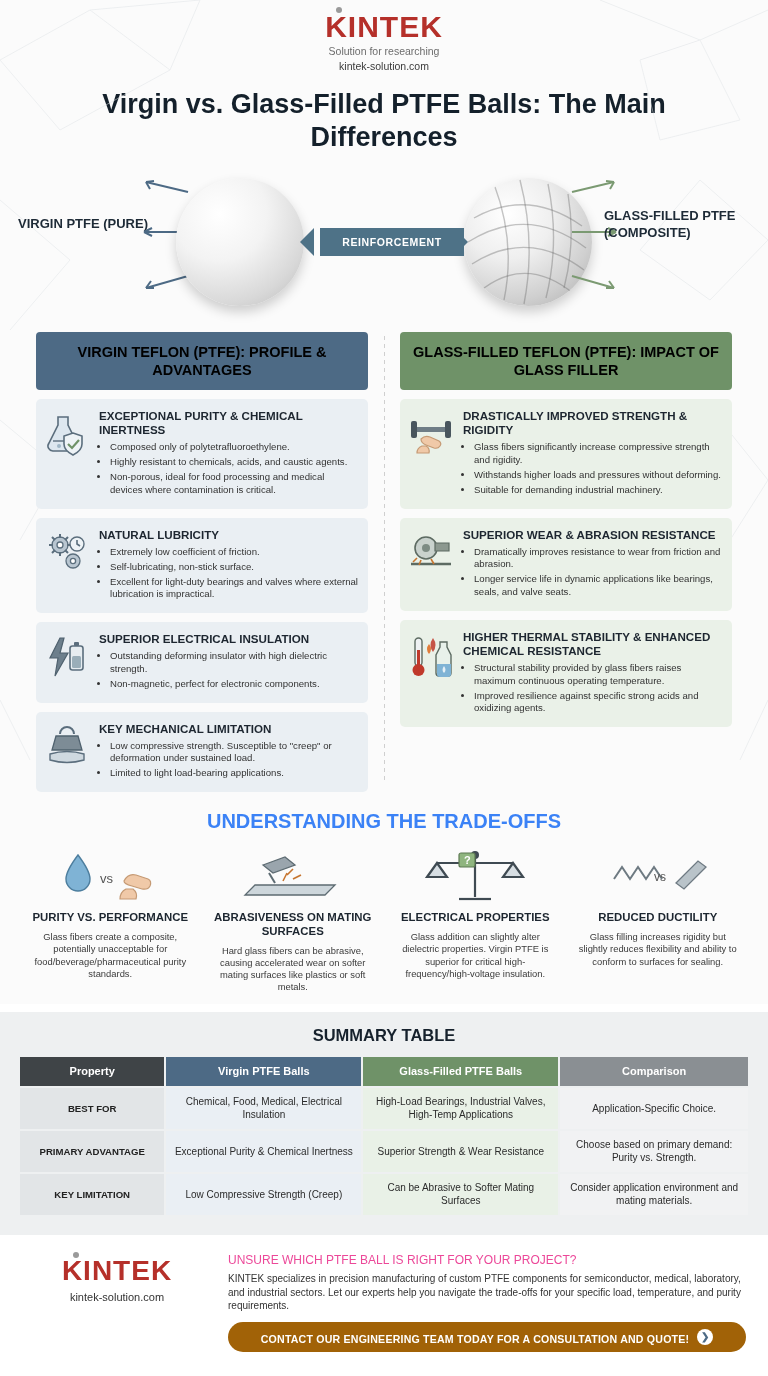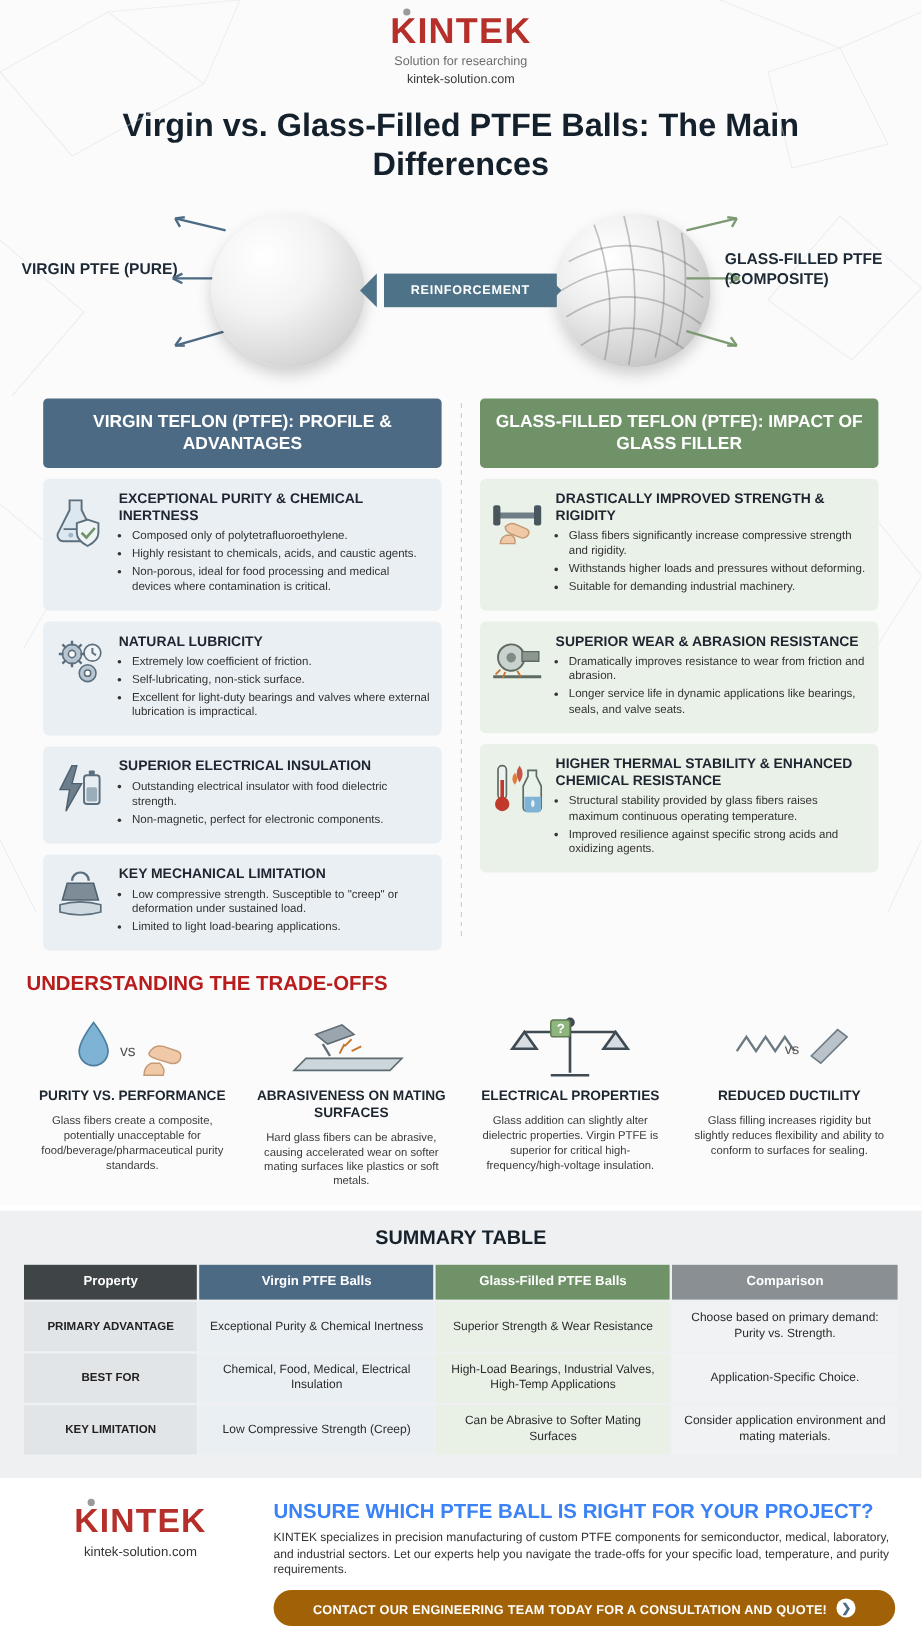--- a/index.html
+++ b/index.html
@@ -72,41 +72,41 @@
   
   .cols { display:flex; gap:0; padding:14px 36px 0; position:relative; }
   .col { width:50%; }
   .col.left { padding-right:16px; }
   .col.right { padding-left:16px; }
   .divider {
     position:absolute; left:50%; top:18px; bottom:10px; width:1px;
     background:repeating-linear-gradient(to bottom,#cfcfcf 0 4px, transparent 4px 8px);
   }
   .col-head {
-    color:#ffffff; text-align:center; font-weight:bold; font-size:14.5px; line-height:1.25;
+    color:#000000; text-align:center; font-weight:bold; font-size:14.5px; line-height:1.25;
     padding:11px 0; border-radius:4px;
   }
   .col-head.blue { background:#4a6party; }
   .col-head.blue { background:#4d6a85; }
   .col-head.green { background:#6f9268; }
 
   .card {
     display:flex; gap:9px; border-radius:5px; padding:10px 10px 10px 8px; margin-top:9px;
   }
   .card.blue { background:#eaeff3; }
   .card.green { background:#eaf1e8; }
   .card .ico { width:46px; flex:0 0 46px; display:flex; align-items:flex-start; justify-content:center; padding-top:4px; }
   .card h3 { margin:0 0 4px; font-size:11.6px; line-height:1.22; font-weight:bold; color:#1d2630; text-transform:uppercase; }
   .card ul { margin:0; padding-left:11px; }
   .card li { font-size:9.6px; line-height:1.3; margin-bottom:2.5px; color:#333; }
 
   
   .tradeoffs { padding:18px 22px 0; }
   .tradeoffs h2 {
-    font-size:17px; font-weight:bold; color:#b91c1c; margin:0 0 14px;
+    text-align:center; font-size:20px; font-weight:bold; color:#3b82f6; margin:0 0 14px;
   }
   .to-grid { display:flex; gap:6px; }
   .to-item { width:25%; text-align:center; }
   .to-icon { height:60px; display:flex; align-items:center; justify-content:center; }
   .to-title { font-size:11.4px; font-weight:bold; color:#1d2630; line-height:1.2; margin-top:4px; text-transform:uppercase; }
   .to-body { font-size:9.4px; line-height:1.3; color:#3a3a3a; margin-top:6px; padding:0 6px; }
 
   
   .summary { margin-top:18px; background:#eef0f1; padding:14px 18px 18px; }
   .summary h2 { text-align:center; font-size:16.5px; font-weight:bold; color:#16212c; margin:0 0 10px; }
@@ -121,21 +121,21 @@
   td.c2 { background:#eaeff4; }
   td.c3 { background:#e9f1e7; }
   td.c4 { background:#f1f2f3; }
 
   
   .footer { display:flex; padding:16px 22px 10px; gap:16px; align-items:flex-start; background:#ffffff; }
   .footer-left { width:190px; text-align:center; padding-top:6px; }
   .footer-logo { font-size:28px; font-weight:bold; color:#b5302a; letter-spacing:1px; position:relative; display:inline-block; line-height:1; }
   .footer-url { font-size:11px; color:#333; margin-top:6px; }
   .footer-right { flex:1; padding-top:2px; }
-  .footer-right h3 { margin:0 0 5px; font-size:17px; color:#3b82f6; font-weight:bold; }
+  .footer-right h3 { margin:0 0 5px; font-size:12px; color:#ec4899; font-weight:normal; }
   .footer-right p { margin:0; font-size:10px; line-height:1.35; color:#333; }
   .cta {
     margin-top:9px; background:#a16207; color:#fff; border-radius:16px;
     display:flex; align-items:flex-end; justify-content:center; gap:8px;
     padding:7px 14px; font-size:10.6px; font-weight:bold; letter-spacing:.2px;
     border:none; width:100%; cursor:pointer;
   }
   .cta .arrow {
     width:16px; height:16px; border-radius:50%; background:#fff; color:#4d6a85;
     display:flex; align-items:center; justify-content:center; font-size:10px; font-weight:bold;
@@ -287,21 +287,21 @@
           <svg width="42" height="42" viewBox="0 0 42 42">
             <path d="M14 2 L4 22 h8 l-3 18 L22 17 h-8 l4 -15 z" fill="#6d7f8c" stroke="#4f616e" stroke-width="1.2"></path>
             <rect x="24" y="10" width="13" height="24" rx="2.5" fill="#e7edf1" stroke="#5b6e7d" stroke-width="1.6"></rect>
             <rect x="28" y="6" width="5" height="4" rx="1" fill="#5b6e7d"></rect>
             <rect x="26" y="20" width="9" height="12" rx="1.5" fill="#9aaeb9"></rect>
           </svg>
         </div>
         <div>
           <h3>SUPERIOR ELECTRICAL INSULATION</h3>
           <ul>
-            <li>Outstanding electrical insulator with food dielectric strength.</li>
+            <li>Outstanding deforming insulator with high dielectric strength.</li>
             <li>Non-magnetic, perfect for electronic components.</li>
           </ul>
         </div>
       </div>
 
       <div class="card blue">
         <div class="ico">
           <svg width="42" height="42" viewBox="0 0 42 42">
             <path d="M14 8 a7 7 0 0 1 14 0" fill="none" stroke="#5b6e7d" stroke-width="2"></path>
             <path d="M10 10 h22 l4 14 h-30 z" fill="#7d8c96" stroke="#4f616e" stroke-width="1.3"></path>
@@ -463,30 +463,30 @@
       <thead>
         <tr>
           <th class="p1" style="width:20%">Property</th>
           <th class="p2" style="width:27%">Virgin PTFE Balls</th>
           <th class="p3" style="width:27%">Glass-Filled PTFE Balls</th>
           <th class="p4" style="width:26%">Comparison</th>
         </tr>
       </thead>
       <tbody>
         <tr>
+          <td class="rowhead">BEST FOR</td>
+          <td class="c2">Chemical, Food, Medical, Electrical Insulation</td>
+          <td class="c3">High-Load Bearings, Industrial Valves, High-Temp Applications</td>
+          <td class="c4">Application-Specific Choice.</td>
+        </tr>
+        <tr>
           <td class="rowhead">PRIMARY ADVANTAGE</td>
           <td class="c2">Exceptional Purity &amp; Chemical Inertness</td>
           <td class="c3">Superior Strength &amp; Wear Resistance</td>
           <td class="c4">Choose based on primary demand: Purity vs. Strength.</td>
-        </tr>
-        <tr>
-          <td class="rowhead">BEST FOR</td>
-          <td class="c2">Chemical, Food, Medical, Electrical Insulation</td>
-          <td class="c3">High-Load Bearings, Industrial Valves, High-Temp Applications</td>
-          <td class="c4">Application-Specific Choice.</td>
         </tr>
         <tr>
           <td class="rowhead">KEY LIMITATION</td>
           <td class="c2">Low Compressive Strength (Creep)</td>
           <td class="c3">Can be Abrasive to Softer Mating Surfaces</td>
           <td class="c4">Consider application environment and mating materials.</td>
         </tr>
       </tbody>
     </table>
   </div>

